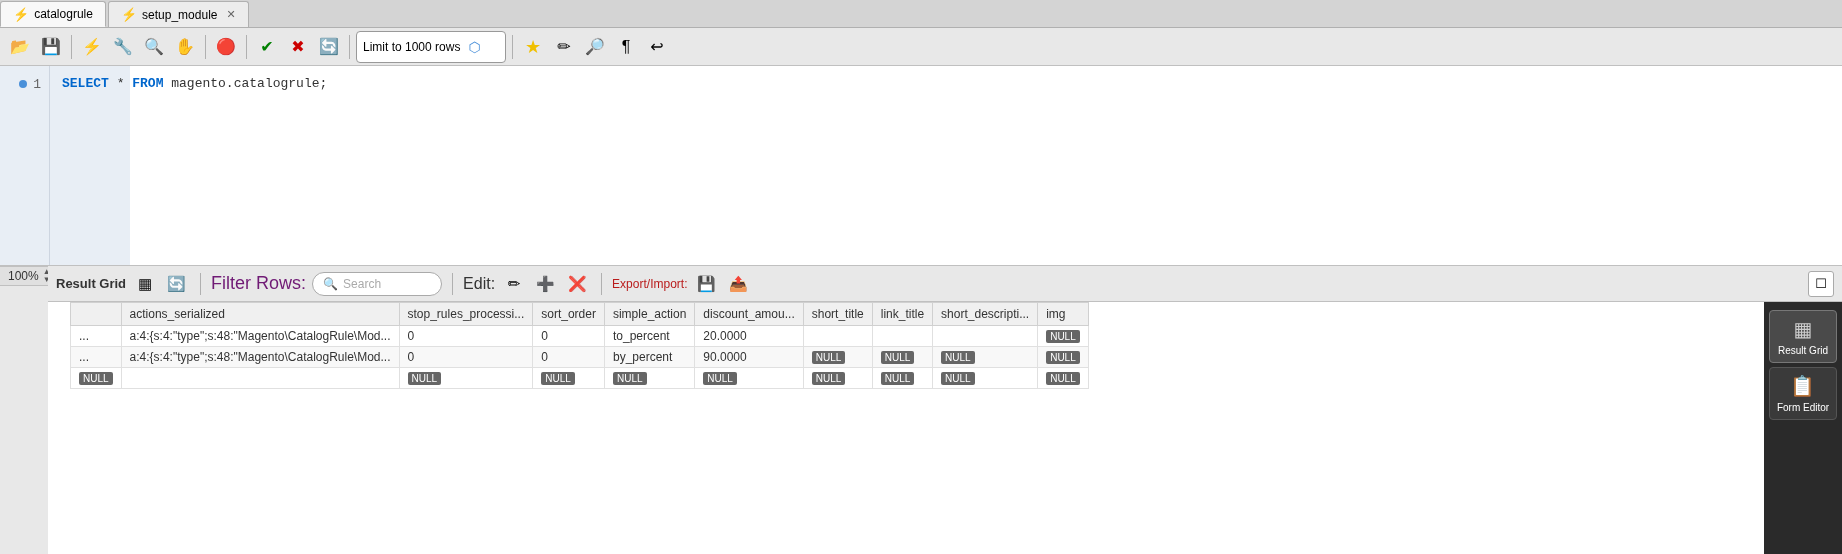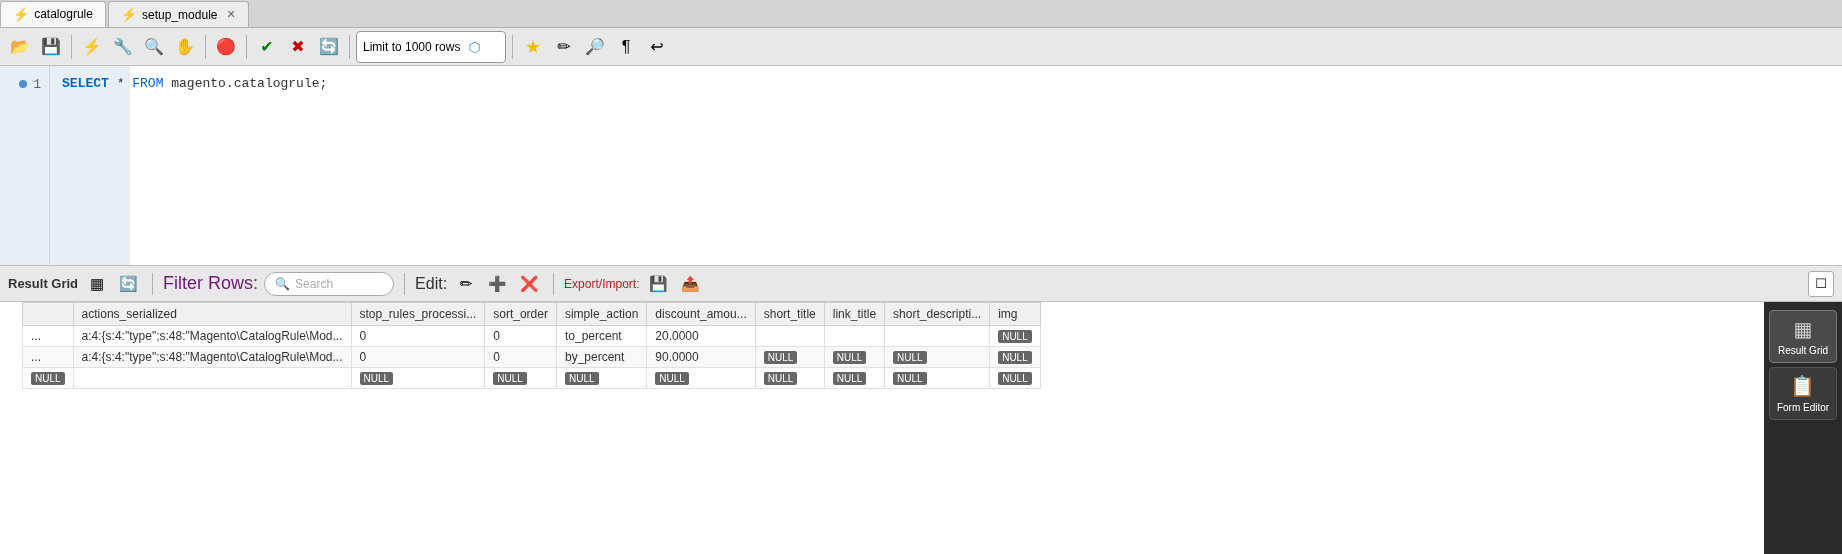--- a/index.html
+++ b/index.html
@@ -135,21 +135,21 @@
       border-radius: 50%;
       background: #4a90d9;
       display: inline-block;
     }
     .code-content {
       padding: 8px 12px;
       flex: 1;
       line-height: 20px;
     }
     .kw-select { color: #0066cc; font-weight: bold; text-align: right; }
-    .kw-from { color: #0066cc; font-weight: normal; }
+    .kw-from { color: #0066cc; font-weight: bold; }
     .code-normal { color: #333; }
 
     
     .status-bar {
       display: flex;
       align-items: center;
       background: #e0e0e0;
       border-top: 1px solid #c0c0c0;
       border-bottom: 1px solid #c0c0c0;
       height: 28px;
@@ -349,20 +349,21 @@
     .editor-section {
       display: flex;
       flex-direction: column;
       background: white;
       flex: 0 0 auto;
     }
     .result-section {
       display: flex;
       flex-direction: column;
       flex: 1;
+      padding-left: 48px;
     }
     .result-body {
       display: flex;
       flex: 1;
       overflow: hidden;
     }
   </style>
 </head>
 <body>
 

